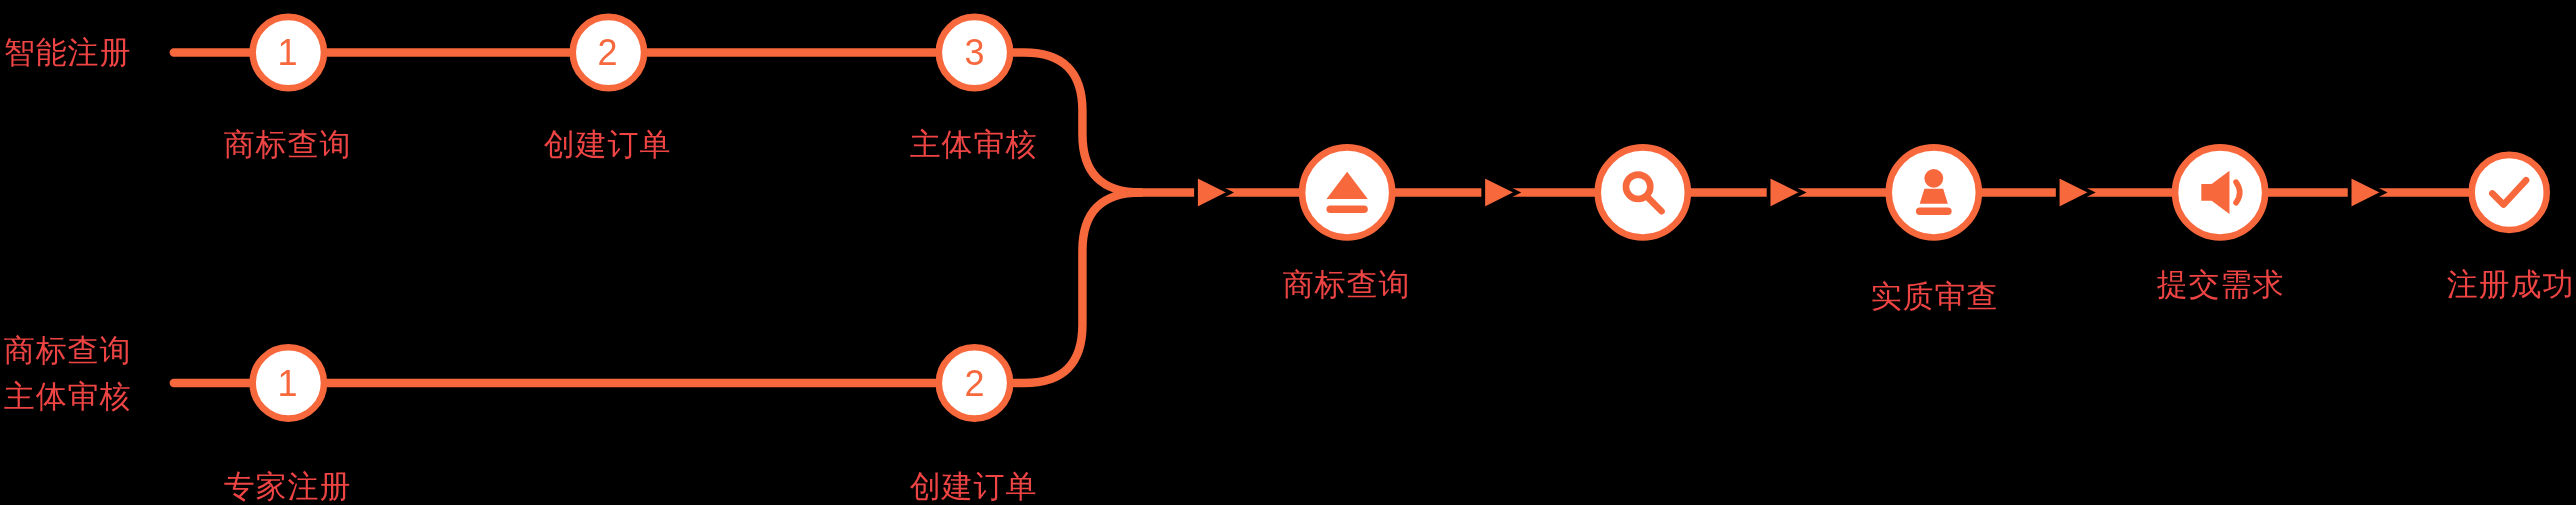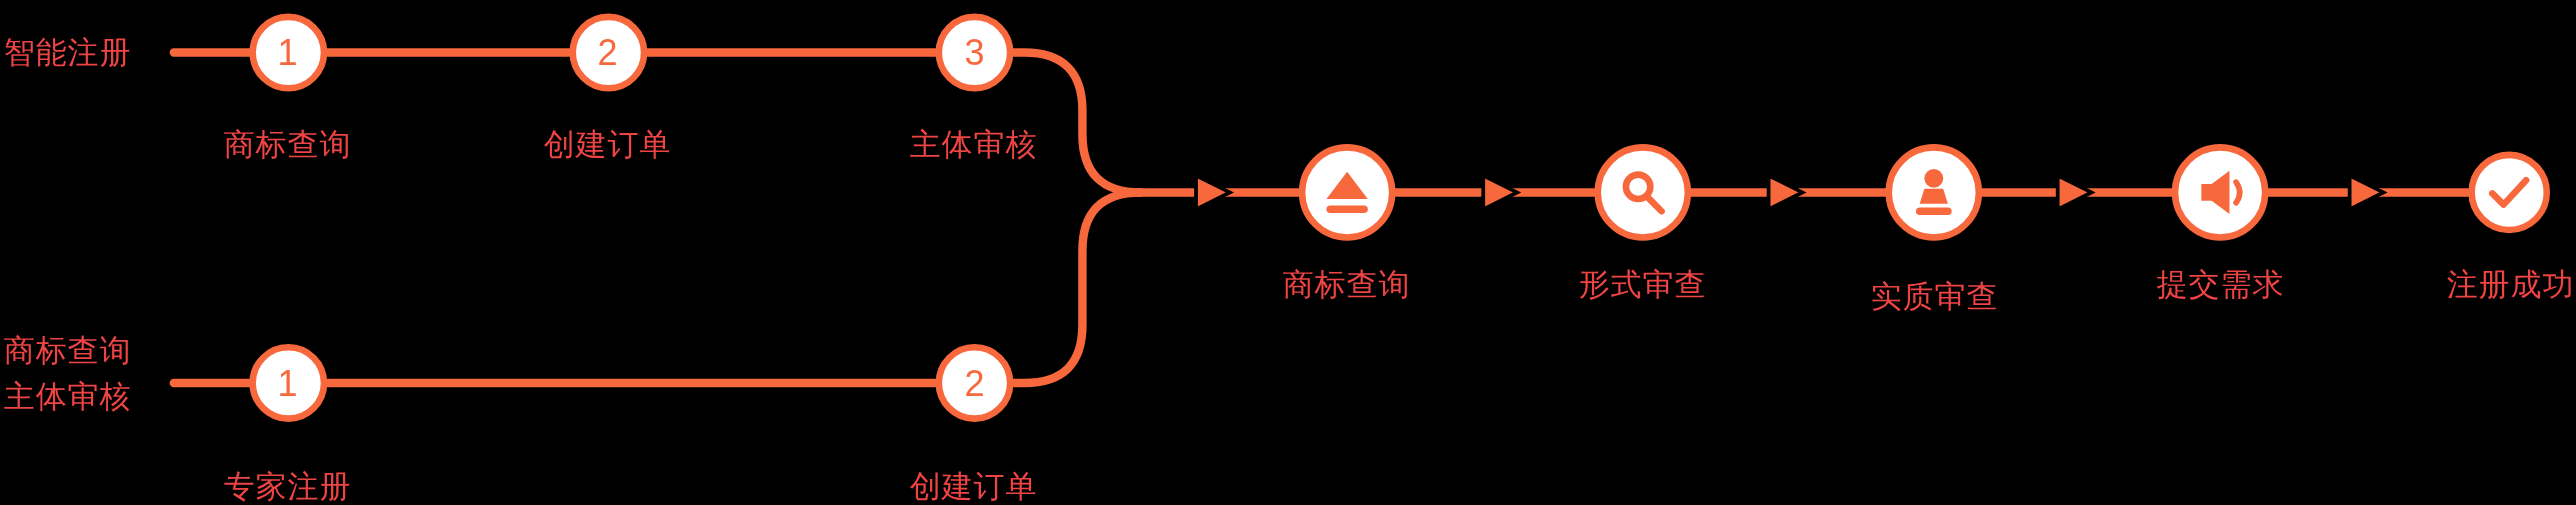--- a/index.html
+++ b/index.html
@@ -92,19 +92,18 @@
   <span class="num" style="left:939px;top:348px">2</span>
 
   <span class="lbl center" style="left:175px;top:129px">商标查询</span>
   <span class="lbl center" style="left:495px;top:129px">创建订单</span>
   <span class="lbl center" style="left:861px;top:129px">主体审核</span>
 
   <span class="lbl center" style="left:175px;top:471px">专家注册</span>
   <span class="lbl center" style="left:861px;top:471px">创建订单</span>
 
   <span class="lbl center" style="left:1234px;top:269px">商标查询</span>
-  <span class="lbl center" style="left:1530px;top:269px">形式审查</span>
   <span class="lbl center" style="left:1822px;top:281px">实质审查</span>
   <span class="lbl center" style="left:2108px;top:269px">提交需求</span>
   <span class="lbl center" style="left:2398px;top:269px">注册成功</span>
 
 </div>
 
 
 </body></html>

